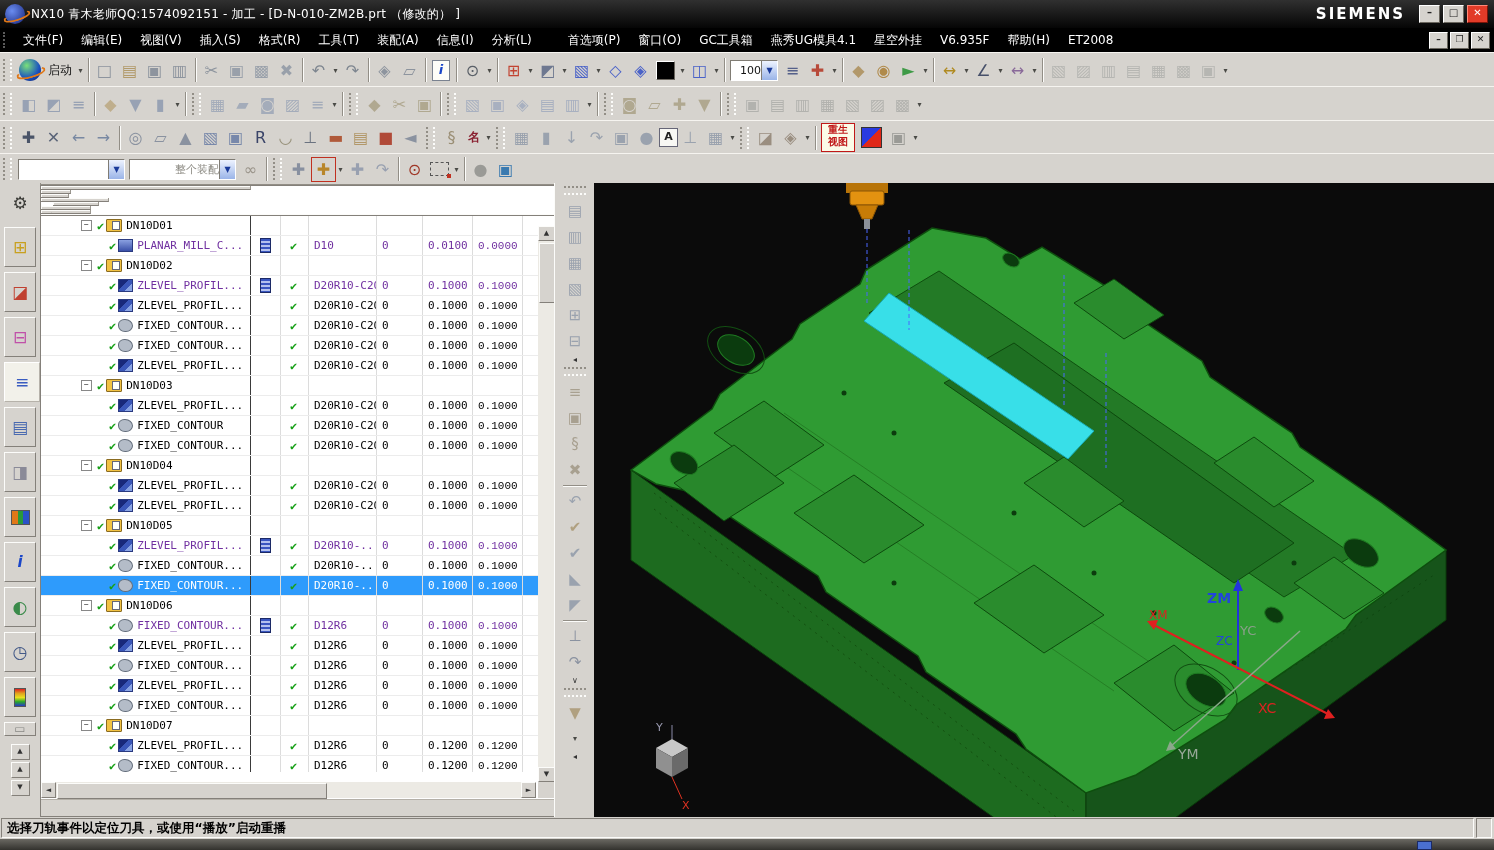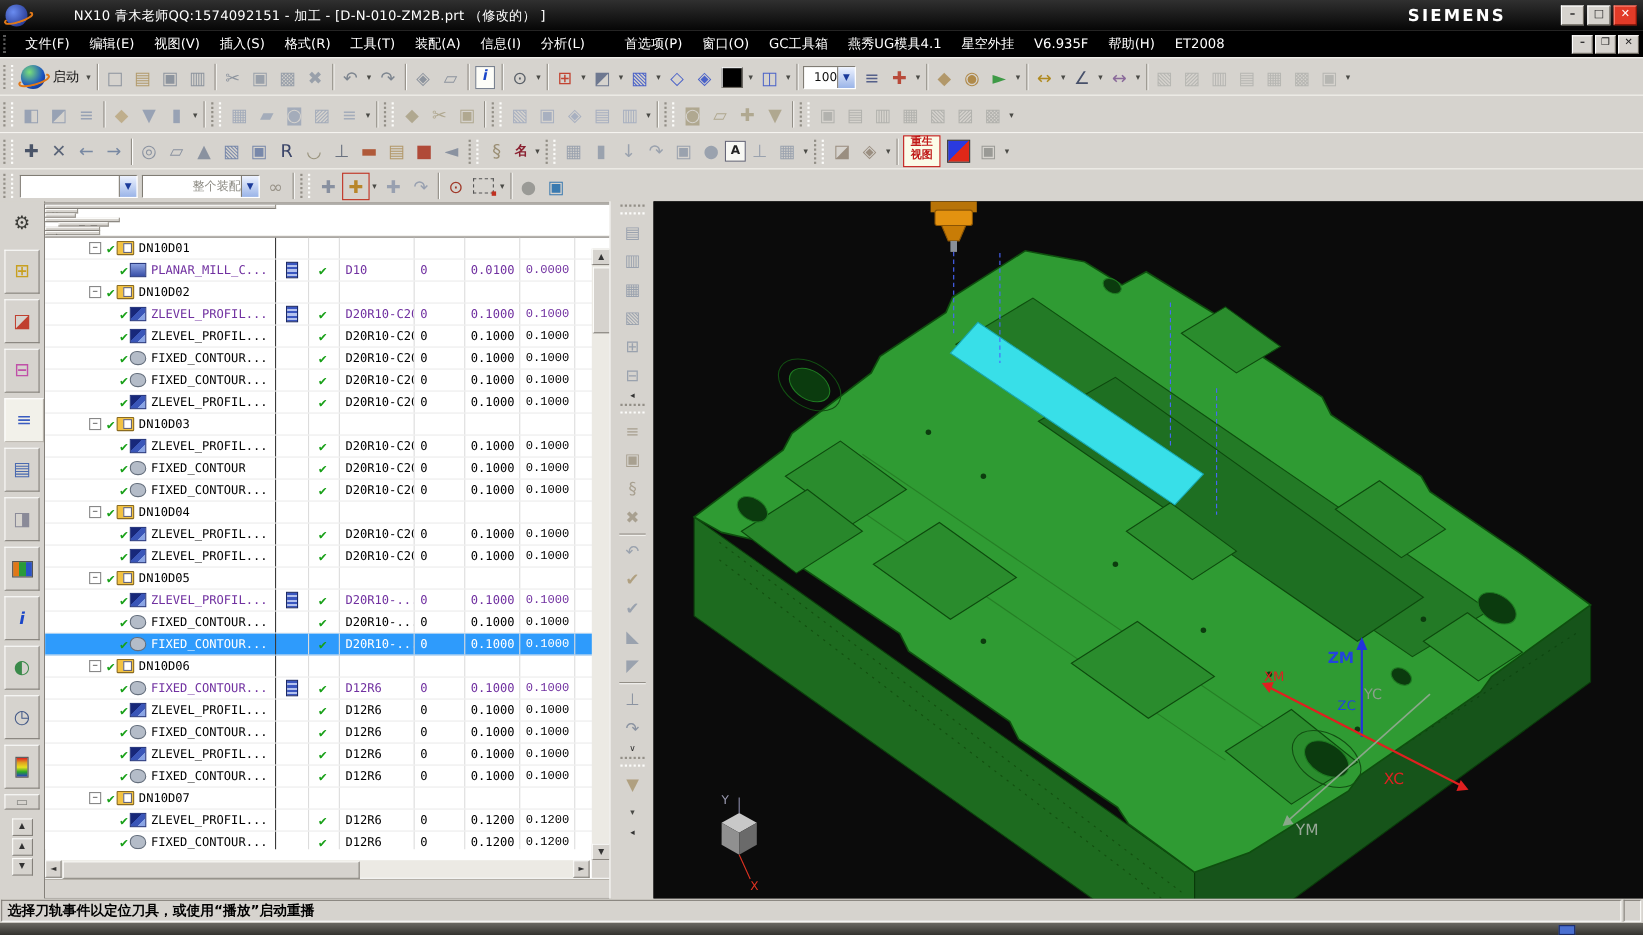--- a/index.html
+++ b/index.html
@@ -1,20 +1,20 @@
 <!DOCTYPE html>
 <html><head>
 <meta charset="utf-8">
 <style>
   html,body{margin:0;padding:0;background:#222;}
   #app{position:relative;width:1494px;height:850px;overflow:hidden;background:#d6d3ce;
        font-family:"DejaVu Sans","Liberation Sans",sans-serif;font-size:12px;}
   
   #titlebar{position:absolute;left:0;top:0;width:1494px;height:28px;
-    background:linear-gradient(#303030,#050505);display:flex;align-items:center;color:#fff;gap:36px;}
+    background:linear-gradient(#303030,#050505);display:flex;align-items:center;color:#fff;}
   .nxmark{width:20px;height:20px;margin:0 6px 0 5px;border-radius:50%;
     background:radial-gradient(circle at 35% 35%,#6a8cf0,#16247a);position:relative;}
   .nxmark::after{content:"";position:absolute;left:-2px;top:8px;width:24px;height:5px;border-radius:50%;
     border:2px solid #e07818;border-top-color:transparent;transform:rotate(-18deg);}
   .titletext{flex:0 0 auto;font-size:12px;letter-spacing:.2px;}
   .tspacer{flex:1;}
   .brand{font-weight:bold;font-size:15px;letter-spacing:2px;margin-right:14px;}
   .winbtn{width:19px;height:16px;margin-right:3px;background:#d6d3ce;border:1px solid;
     border-color:#fff #6a665e #6a665e #fff;color:#222;font-size:10px;line-height:14px;
     text-align:center;font-weight:bold;}

